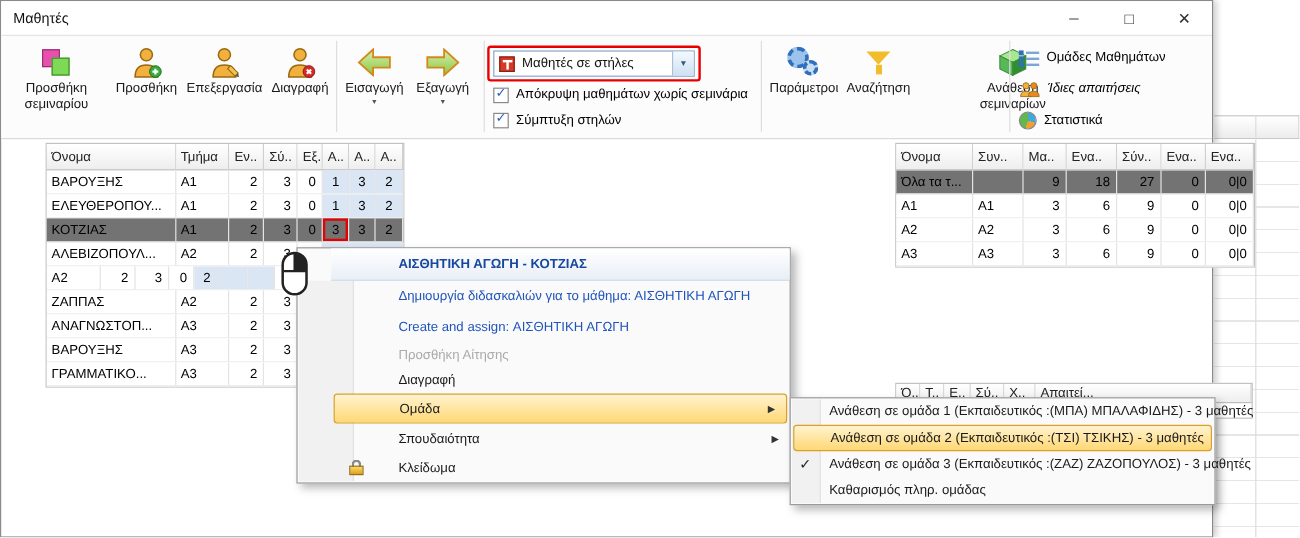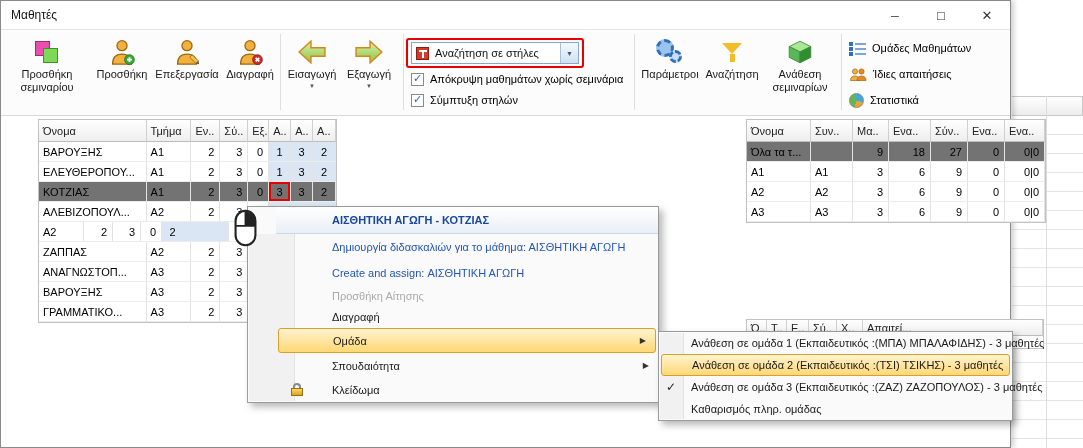--- a/index.html
+++ b/index.html
@@ -221,21 +221,21 @@
           </svg>
         </div>
         <div class="tb-lbl">Εξαγωγή</div>
         <div class="dd-small">▼</div>
       </div>
 
       <div class="vsep" style="left:402px"></div>
 
       <div class="combo">
         <i class="combo-ic"></i>
-        <span class="combo-txt">Αναζήτηση σε στήλες</span>
+        <span class="combo-txt">Μαθητές σε στήλες</span>
         <span class="combo-dd">
           <span class="dd-glyph">▼</span>
         </span>
       </div>
       <div class="red-outline" style="left:405px;top:8px;width:178px;height:30px;"></div>
 
       <div class="cbrow" style="left:410px;top:41px;">
         <span class="cb">
             <span class="cbmark">✓</span>
           </span>
@@ -263,21 +263,21 @@
       <div class="tb-btn" style="left:702px;width:58px;">
         <div class="tb-ic">
             <span class="funnel">
               <i class="fc"></i>
               <i class="fs"></i>
             </span>
           </div>
         <div class="tb-lbl">Αναζήτηση</div>
       </div>
 
-      <div class="tb-btn" style="left:762px;width:74px;">
+      <div class="tb-btn" style="left:806px;width:74px;">
         <div class="tb-ic">
           <svg width="24" height="24" viewBox="0 0 20 20">
             <polygon points="10,1 19,5.5 10,10 1,5.5" fill="#a8e890" stroke="#3a8a3a" stroke-width="0.7"></polygon>
             <polygon points="1,5.5 10,10 10,19 1,14.5" fill="#58b858" stroke="#3a8a3a" stroke-width="0.7"></polygon>
             <polygon points="19,5.5 10,10 10,19 19,14.5" fill="#2f8f2f" stroke="#3a8a3a" stroke-width="0.7"></polygon>
           </svg>
         </div>
         <div class="tb-lbl">Ανάθεση</div>
         <div class="tb-lbl">σεμιναρίων</div>
       </div>
@@ -285,21 +285,21 @@
       <div class="vsep" style="left:840px"></div>
 
       <div class="tb-row" style="left:848px;top:7px;">
         <span class="list-ic">
             <i></i>
             <i></i>
             <i></i>
           </span>
         <span class="tb-row-lbl">Ομάδες Μαθημάτων</span>
       </div>
-      <div class="tb-row" style="left:848px;top:33px;">
+      <div class="tb-row" style="left:848px;top:33px;font-style:italic;">
         <svg width="18" height="15" viewBox="0 0 18 14">
           <circle cx="6" cy="4" r="2.6" fill="#f0b040" stroke="#9a6a14" stroke-width="0.7"></circle>
           <path d="M1.5 13 Q1.5 8.5 6 8.5 Q10.5 8.5 10.5 13 Z" fill="#f0b040" stroke="#9a6a14" stroke-width="0.7"></path>
           <circle cx="12.5" cy="4" r="2.6" fill="#e88820" stroke="#9a6a14" stroke-width="0.7"></circle>
           <path d="M8 13 Q8 8.5 12.5 8.5 Q17 8.5 17 13 Z" fill="#e88820" stroke="#9a6a14" stroke-width="0.7"></path>
         </svg>
         <span class="tb-row-lbl">Ίδιες απαιτήσεις</span>
       </div>
       <div class="tb-row" style="left:848px;top:59px;">
         <i class="pie-ic"></i>

